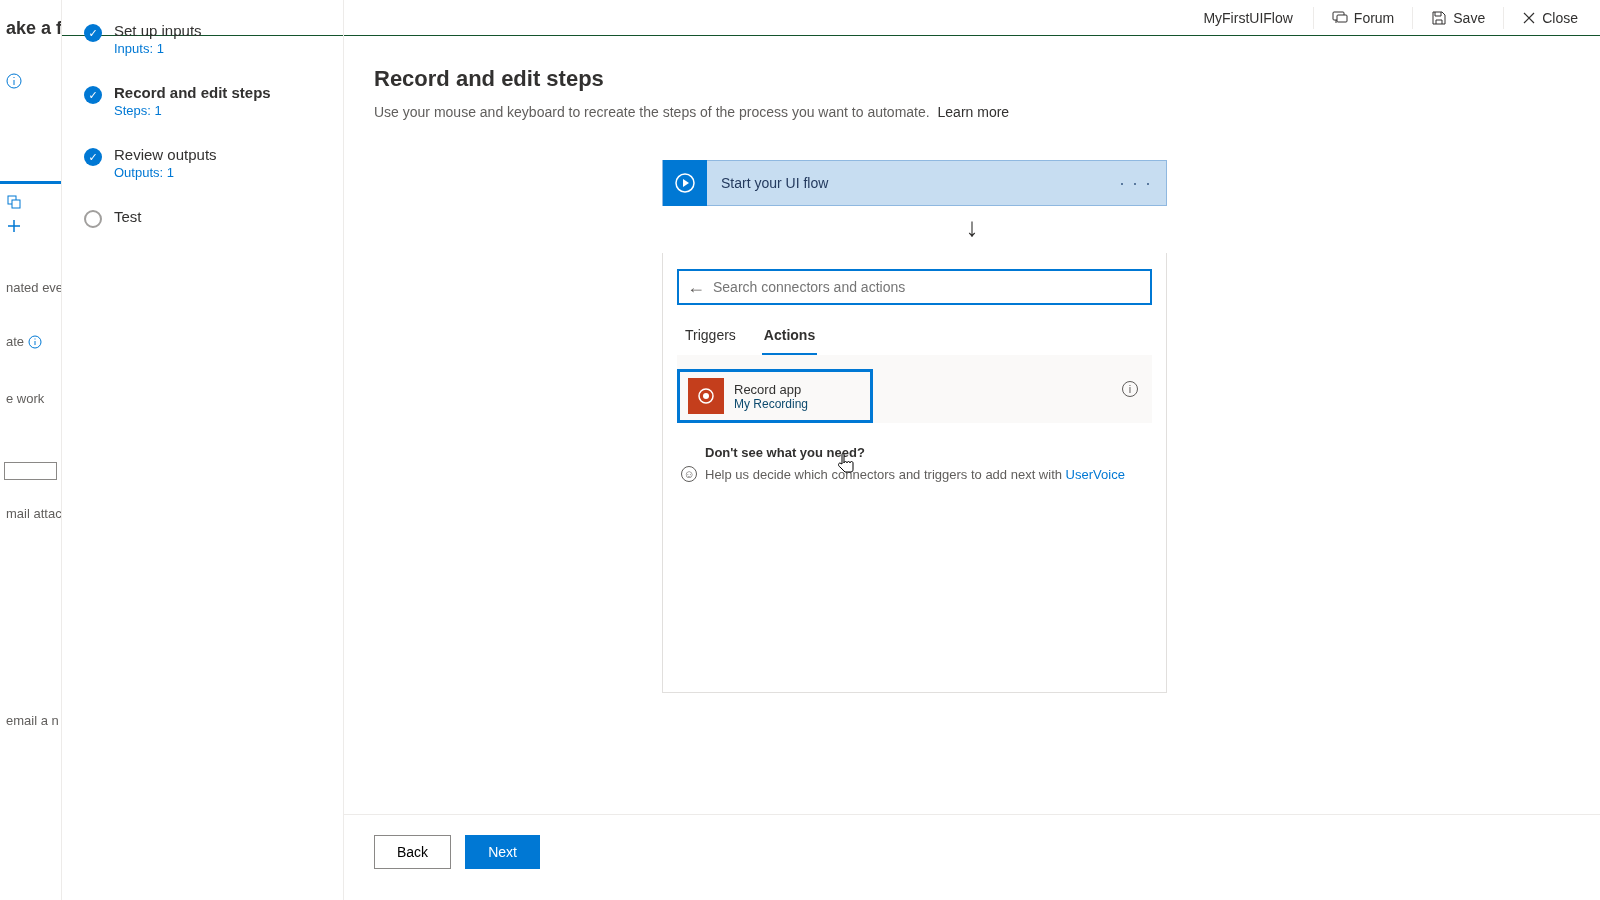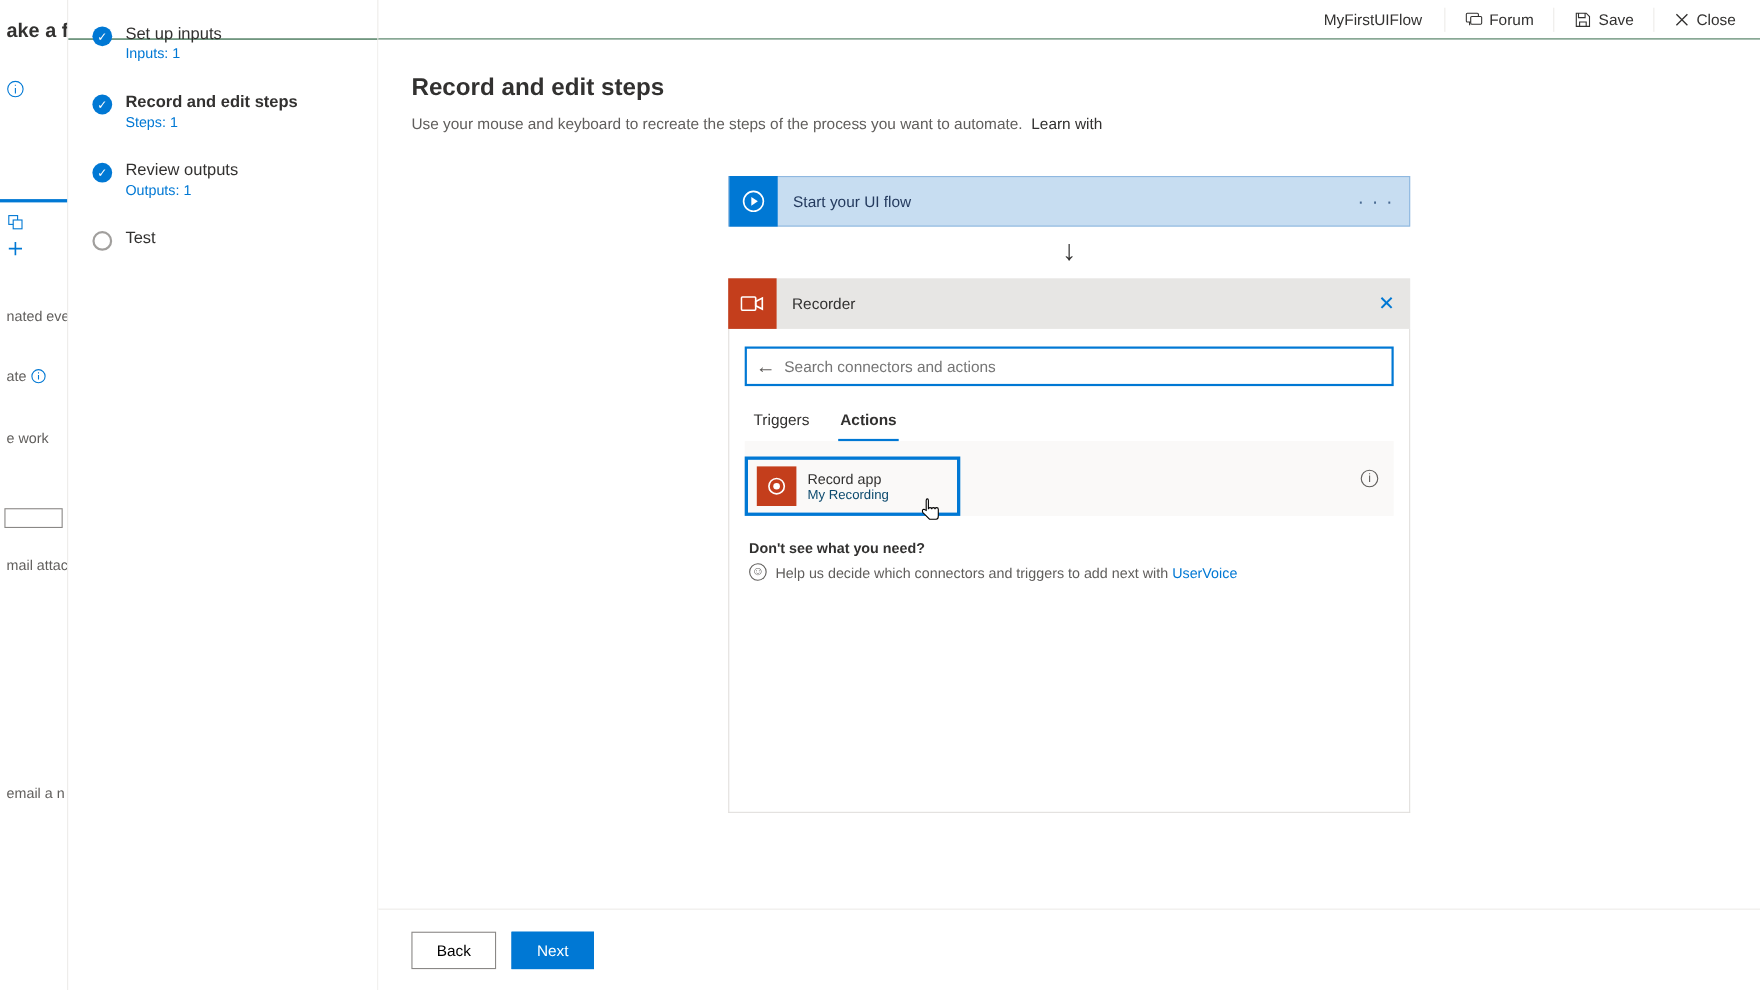--- a/index.html
+++ b/index.html
@@ -24,21 +24,21 @@
 .step .lbl { font-size: 15px; color:#323130; }
 .step .sub { font-size: 13px; color:#0078d4; margin-top: 2px; }
 .step.active .lbl { font-weight: 600; }
 
 .main { position: absolute; left: 344px; right: 0; top: 36px; bottom: 74px; background:#fff; overflow:auto; }
 .main h1 { font-size: 22px; font-weight: 600; margin: 30px 0 12px 30px; }
 .main .desc { margin-left: 30px; color: #605e5c; }
 .main .desc .lm { color:#323130; margin-left:4px; cursor:pointer; }
 
 .canvas { margin: 40px auto 0 auto; width: 620px; }
-.card { width: 620px; }
+.card { width: 505px; }
 .starthdr { background:#c7ddf1; border:1px solid #8fb8e0; height: 46px; display:flex; align-items:center; }
 .starthdr .ibox { width:44px; height:46px; background:#0078d4; display:flex; align-items:center; justify-content:center; color:#fff; }
 .starthdr .title { padding-left: 14px; flex:1; color:#243a5e; }
 .starthdr .more { padding: 0 14px; color:#486991; font-size: 18px; letter-spacing:1px; cursor:pointer;}
 
 .arrow { text-align:center; font-size: 26px; color:#323130; margin: 6px 0 10px 0; }
 
 .rechdr { background:#e7e6e4; height:46px; display:flex; align-items:center; }
 .rechdr .ibox { width:44px; height:46px; background:#c43e1c; display:flex; align-items:center; justify-content:center; color:#fff; }
 .rechdr .title { padding-left:14px; flex:1; }
@@ -54,26 +54,26 @@
 .tab.active { font-weight:600; border-bottom: 2px solid #0078d4; }
 
 .action { margin-top: 14px; border:3px solid #0078d4; display:flex; align-items:center; padding:6px 8px; position:relative; background:#faf9f8; width: 196px; }
 .action .ibox { width:36px; height:36px; background:#c43e1c; display:flex; align-items:center; justify-content:center; color:#fff; margin-right:10px; }
 .action .t1 { font-size:13px; }
 .action .t2 { font-size:12px; color:#0c4a6e; }
 .actionrow { display:flex; align-items:center; background:#faf9f8; }
 .actionrow .info { margin-left:auto; margin-right:14px; width:16px; height:16px; border:1px solid #605e5c; border-radius:50%; display:flex; align-items:center; justify-content:center; font-size:11px; color:#605e5c; cursor:pointer;}
 
 .need { margin-top: 22px; margin-left: 4px; }
-.need .q { font-size: 13px; font-weight:600; color:#323130; }
+.need .q { font-size: 13px; font-weight:600; color:#323130;margin-left:24px; }
 .need .help { display:flex; align-items:center; gap:8px; margin-top:6px; font-size:13px; color:#605e5c; }
 .need .help .sm { width:16px;height:16px;border:1px solid #605e5c;border-radius:50%;display:flex;align-items:center;justify-content:center;font-size:11px;}
 .need .help .uv { color:#0078d4; cursor:pointer; }
 
-.footer { position:absolute; left:344px; right:0; bottom:0; height:74px; border-top:1px solid #edebe9; display:flex; align-items:center; padding-left:30px; gap:14px; background:#fff;}
+.footer { position:absolute; left:344px; right:0; bottom:12px; height:74px; border-top:1px solid #edebe9; display:flex; align-items:center; padding-left:30px; gap:14px; background:#fff;}
 .btn { height:34px; padding:0 22px; border:1px solid #8a8886; background:#fff; cursor:pointer; font-size:14px; }
 .btn.primary { background:#0078d4; color:#fff; border-color:#0078d4; }
 
 .cursor { position:absolute; pointer-events:none; }
 svg { display:block; }
 </style>
 </head>
 <body>
 
 <div class="topbar">
@@ -160,51 +160,41 @@
     <div>
       <div class="lbl">Test</div>
     </div>
   </div>
 </div>
 
 <div class="main">
   <h1>Record and edit steps</h1>
   <div class="desc">
     <span>Use your mouse and keyboard to recreate the steps of the process you want to automate.</span>
-    <span class="lm">Learn with</span>
+    <span class="lm">Learn more</span>
   </div>
 
   <div class="canvas">
 
     <div class="card">
       <div class="starthdr">
         <div class="ibox">
           <svg width="22" height="22" viewBox="0 0 22 22">
               <circle cx="11" cy="11" r="9" fill="none" stroke="#fff" stroke-width="1.5"></circle>
               <path d="M9 7 L15 11 L9 15 Z" fill="#fff"></path>
             </svg>
         </div>
         <div class="title">Start your UI flow</div>
         <div class="more">· · ·</div>
       </div>
     </div>
 
     <div class="arrow">↓</div>
 
     <div class="card">
-      <div class="rechdr">
-        <div class="ibox">
-          <svg width="22" height="16" viewBox="0 0 22 16">
-              <rect x="1" y="2" width="13" height="12" rx="1" fill="none" stroke="#fff" stroke-width="1.5"></rect>
-              <path d="M14 6 L20 3 L20 13 L14 10 Z" fill="none" stroke="#fff" stroke-width="1.5"></path>
-            </svg>
-        </div>
-        <div class="title">Recorder</div>
-        <div class="close">✕</div>
-      </div>
       <div class="recbody">
         <div class="search">
           <span class="back">←</span>
           <input type="text" placeholder="Search connectors and actions" style="">
         </div>
         <div class="tabs">
           <div class="tab">Triggers</div>
           <div class="tab active">Actions</div>
         </div>
         <div class="actionrow">

